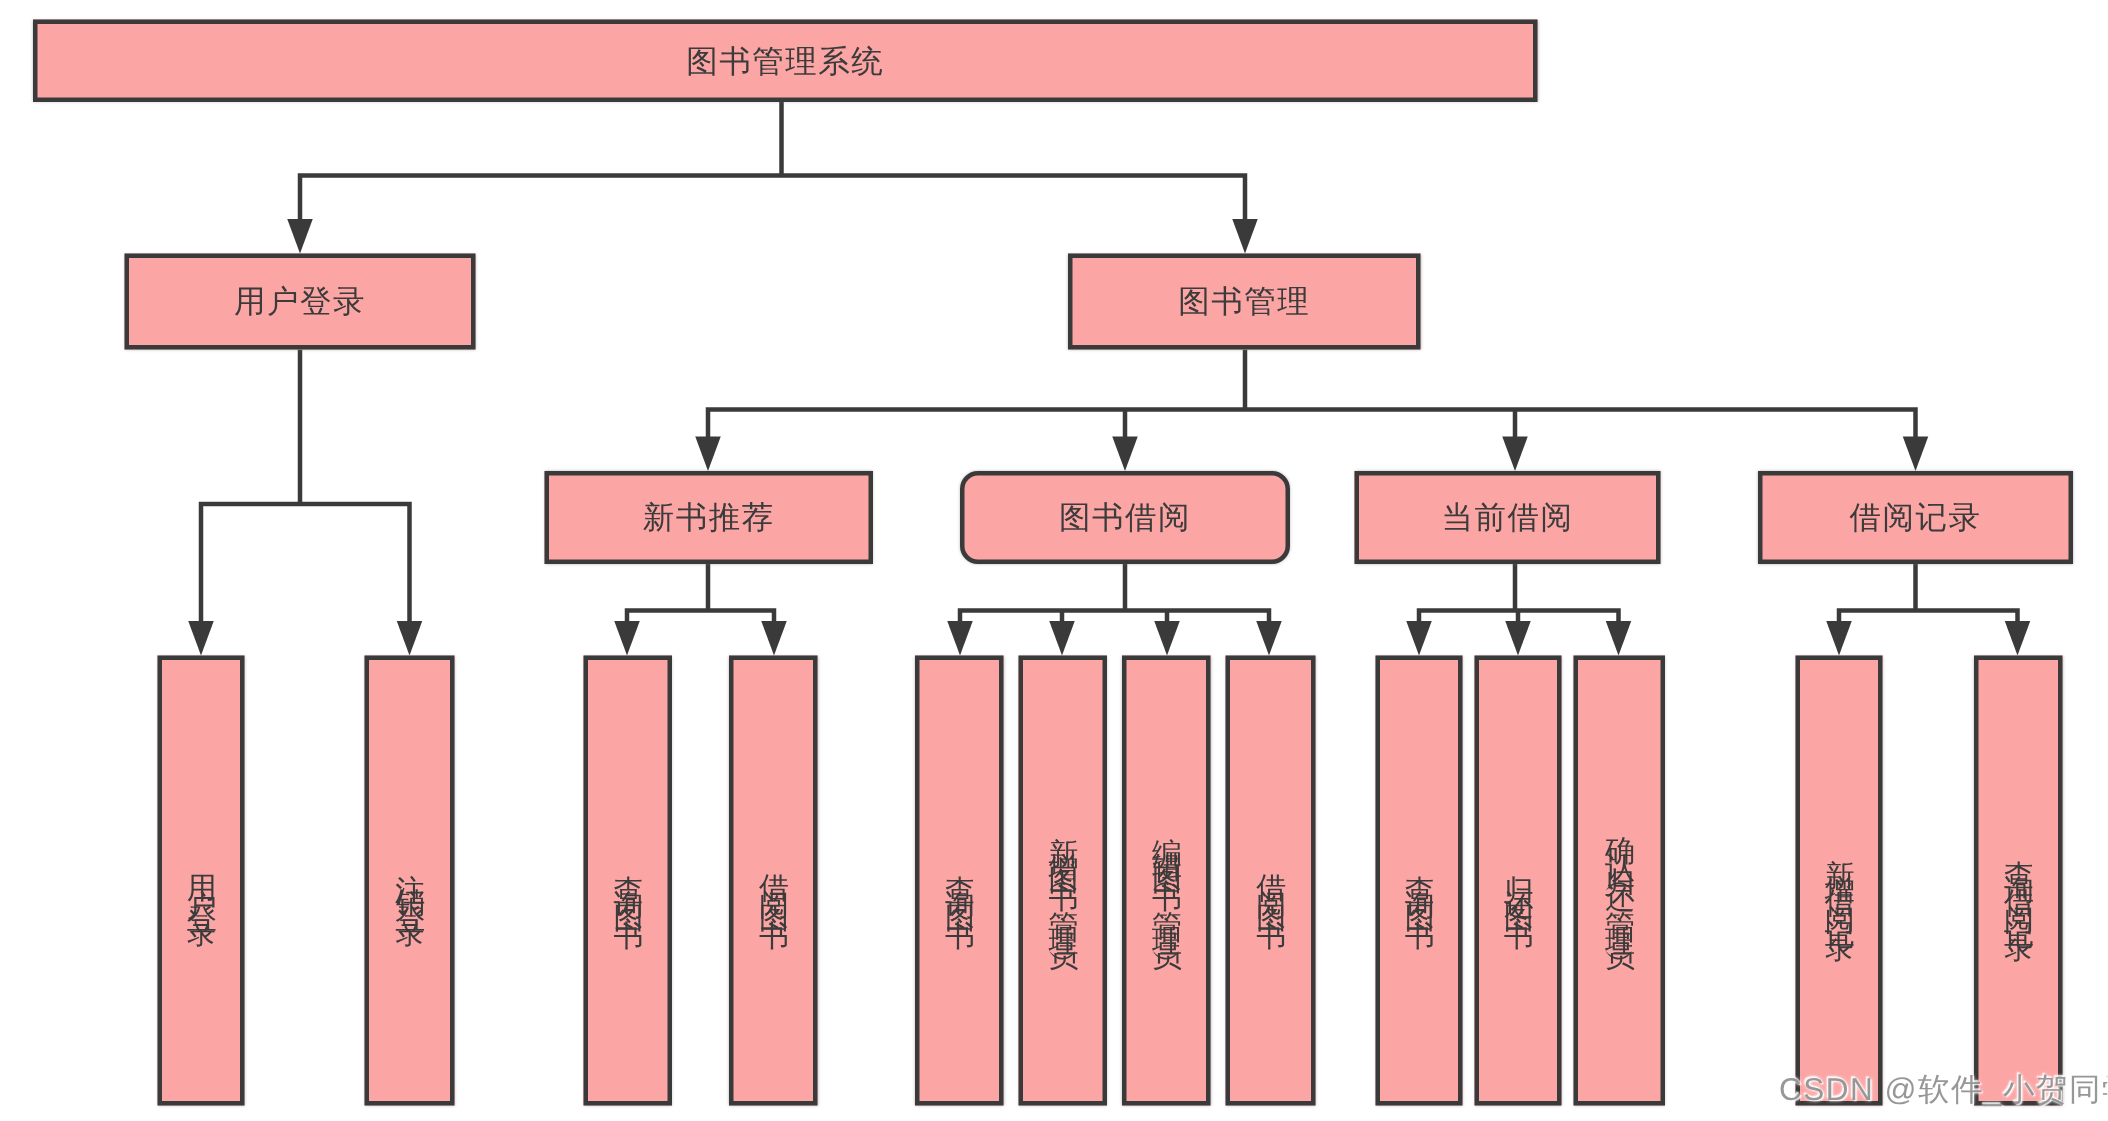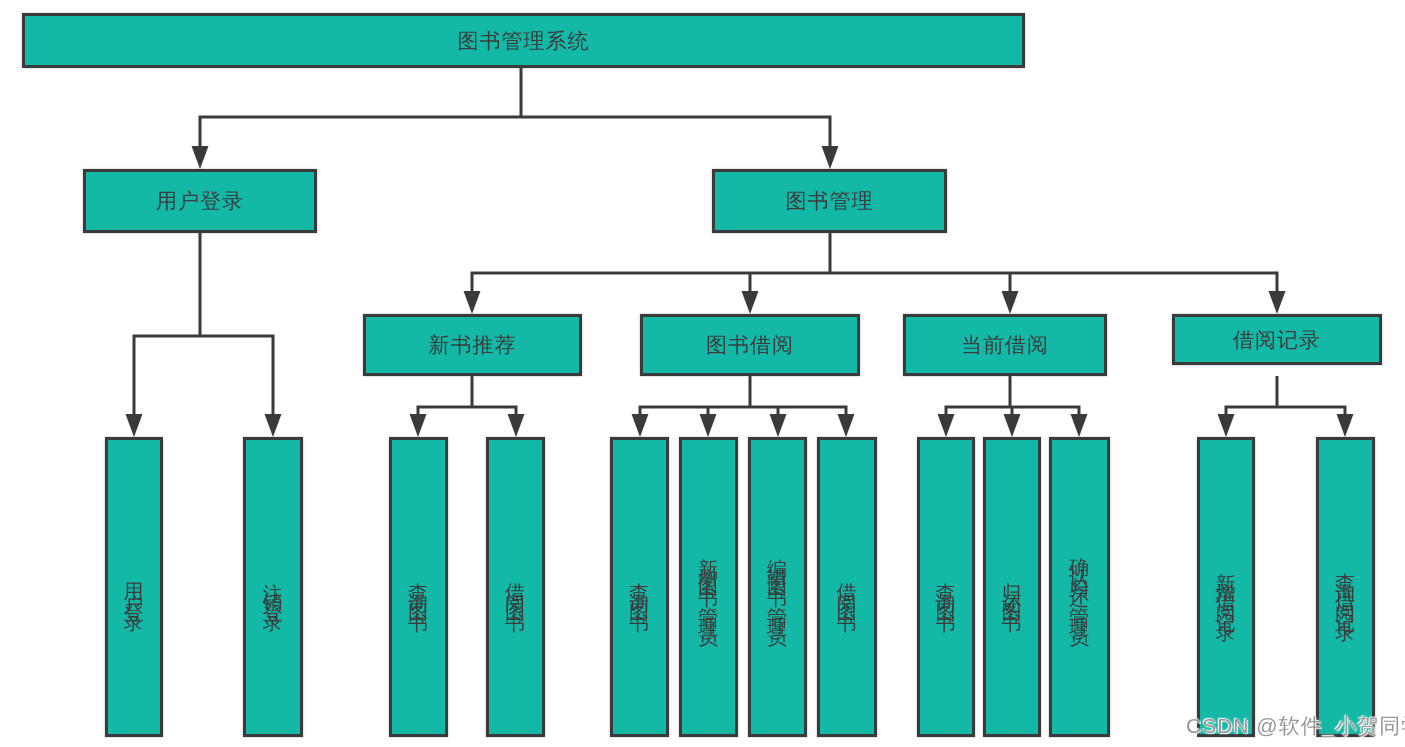--- a/index.html
+++ b/index.html
@@ -17,21 +17,21 @@
   }
   #connectors {
     position: absolute;
     left: 0; top: 0;
     width: 1405px; height: 747px;
     pointer-events: none;
   }
   .box {
     position: absolute;
     box-sizing: border-box;
-    background: #14b8a6;
+    background: #fca5a5;
     border: 3px solid #3a3a3a;
     box-shadow: 0 0 2px rgba(120,120,120,0.55);
     display: flex;
     align-items: center;
     justify-content: center;
     color: #3b3b3b;
   }
   .h-label {
     font-size: 21px;
     letter-spacing: 1px;
@@ -130,27 +130,27 @@
   <div class="box" style="left:83px; top:169px; width:234px; height:64px;">
     <span class="h-label">用户登录</span>
   </div>
   <div class="box" style="left:363px; top:314px; width:219px; height:62px;">
     <span class="h-label">新书推荐</span>
   </div>
 
   <div class="box" style="left:712px; top:169px; width:235px; height:64px;">
     <span class="h-label">图书管理</span>
   </div>
-  <div class="box" style="left:640px; top:314px; width:220px; height:62px;">
+  <div class="box" style="left:640px; top:314px; width:220px; height:62px;border-radius:12px;">
     <span class="h-label">图书借阅</span>
   </div>
   <div class="box" style="left:903px; top:314px; width:204px; height:62px;">
     <span class="h-label">当前借阅</span>
   </div>
-  <div class="box" style="left:1172px; top:314px; width:210px; height:51px;">
+  <div class="box" style="left:1172px; top:314px; width:210px; height:62px;">
     <span class="h-label">借阅记录</span>
   </div>
 
   <div class="box leaf" style="left:105px; width:58px;">
     <span class="v-label">用户登录</span>
   </div>
   <div class="box leaf" style="left:243px; width:60px;">
     <span class="v-label">注销登录</span>
   </div>
 

